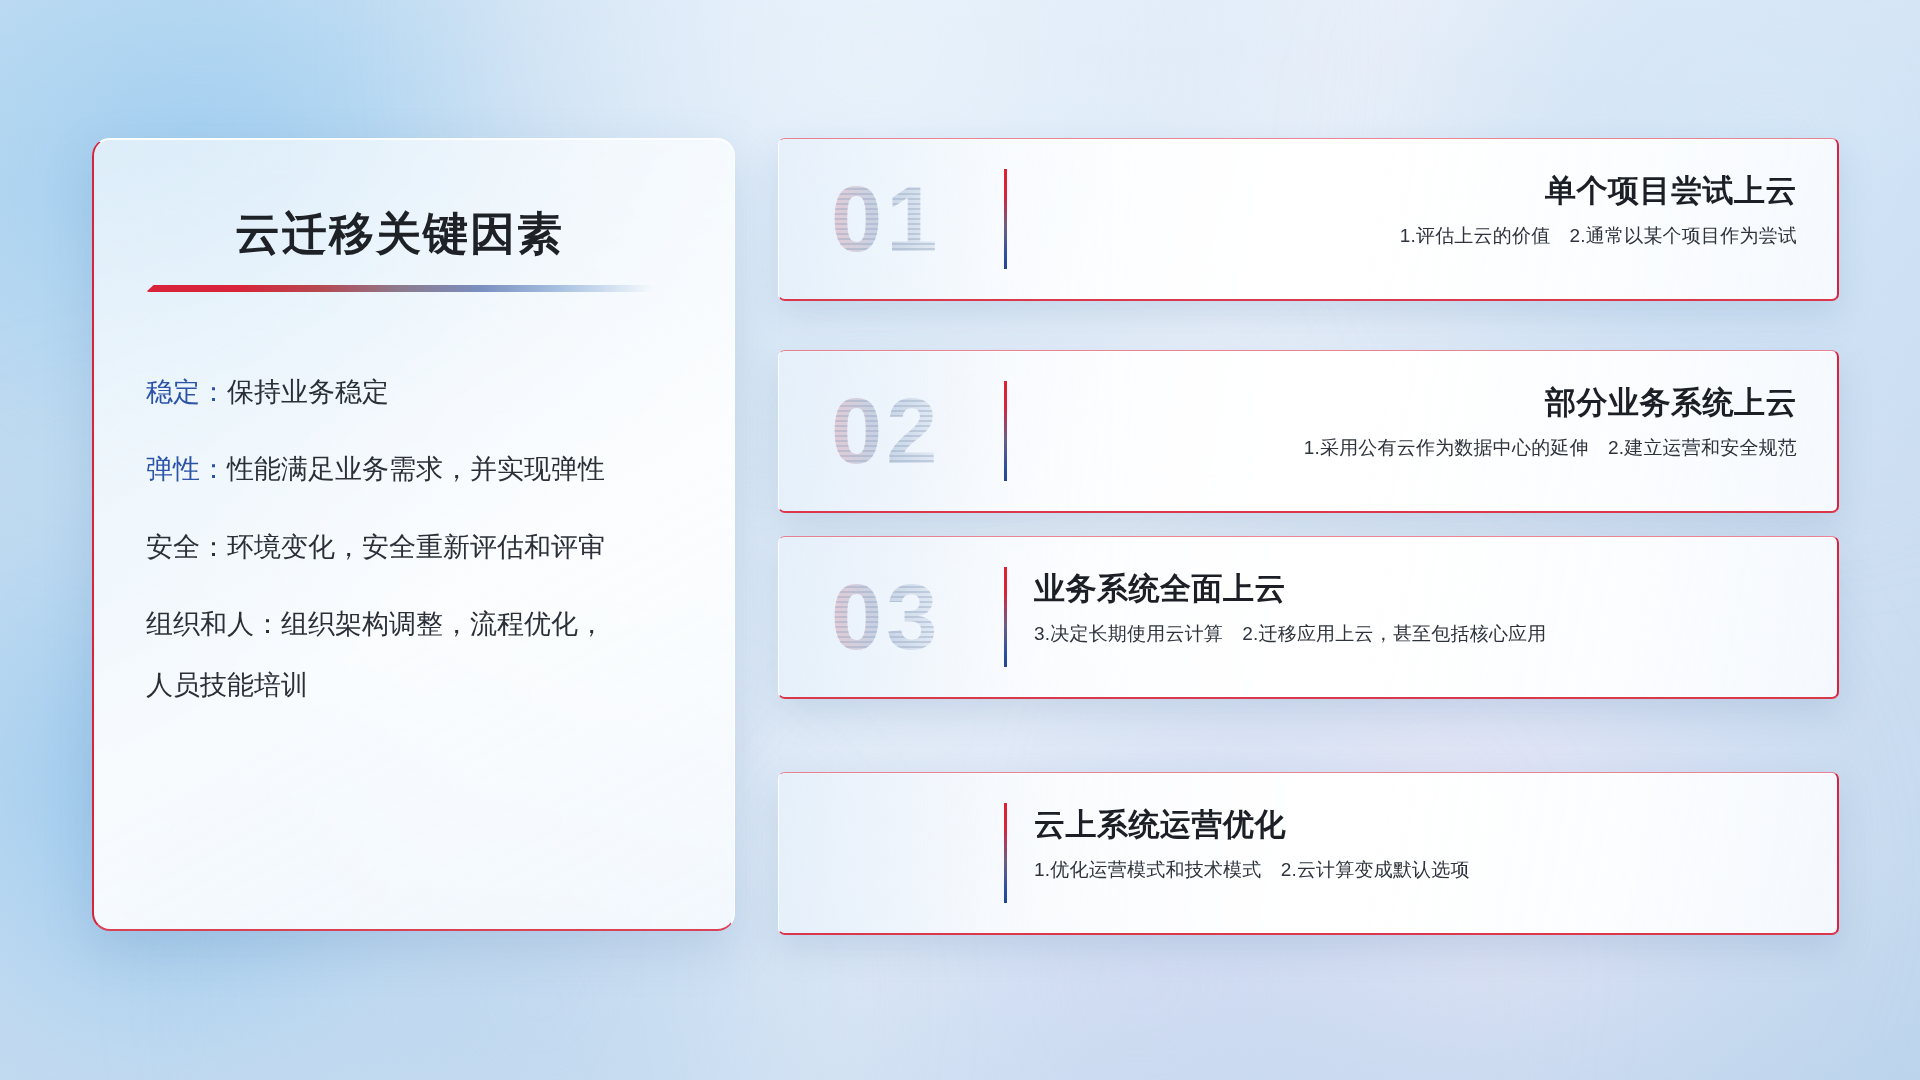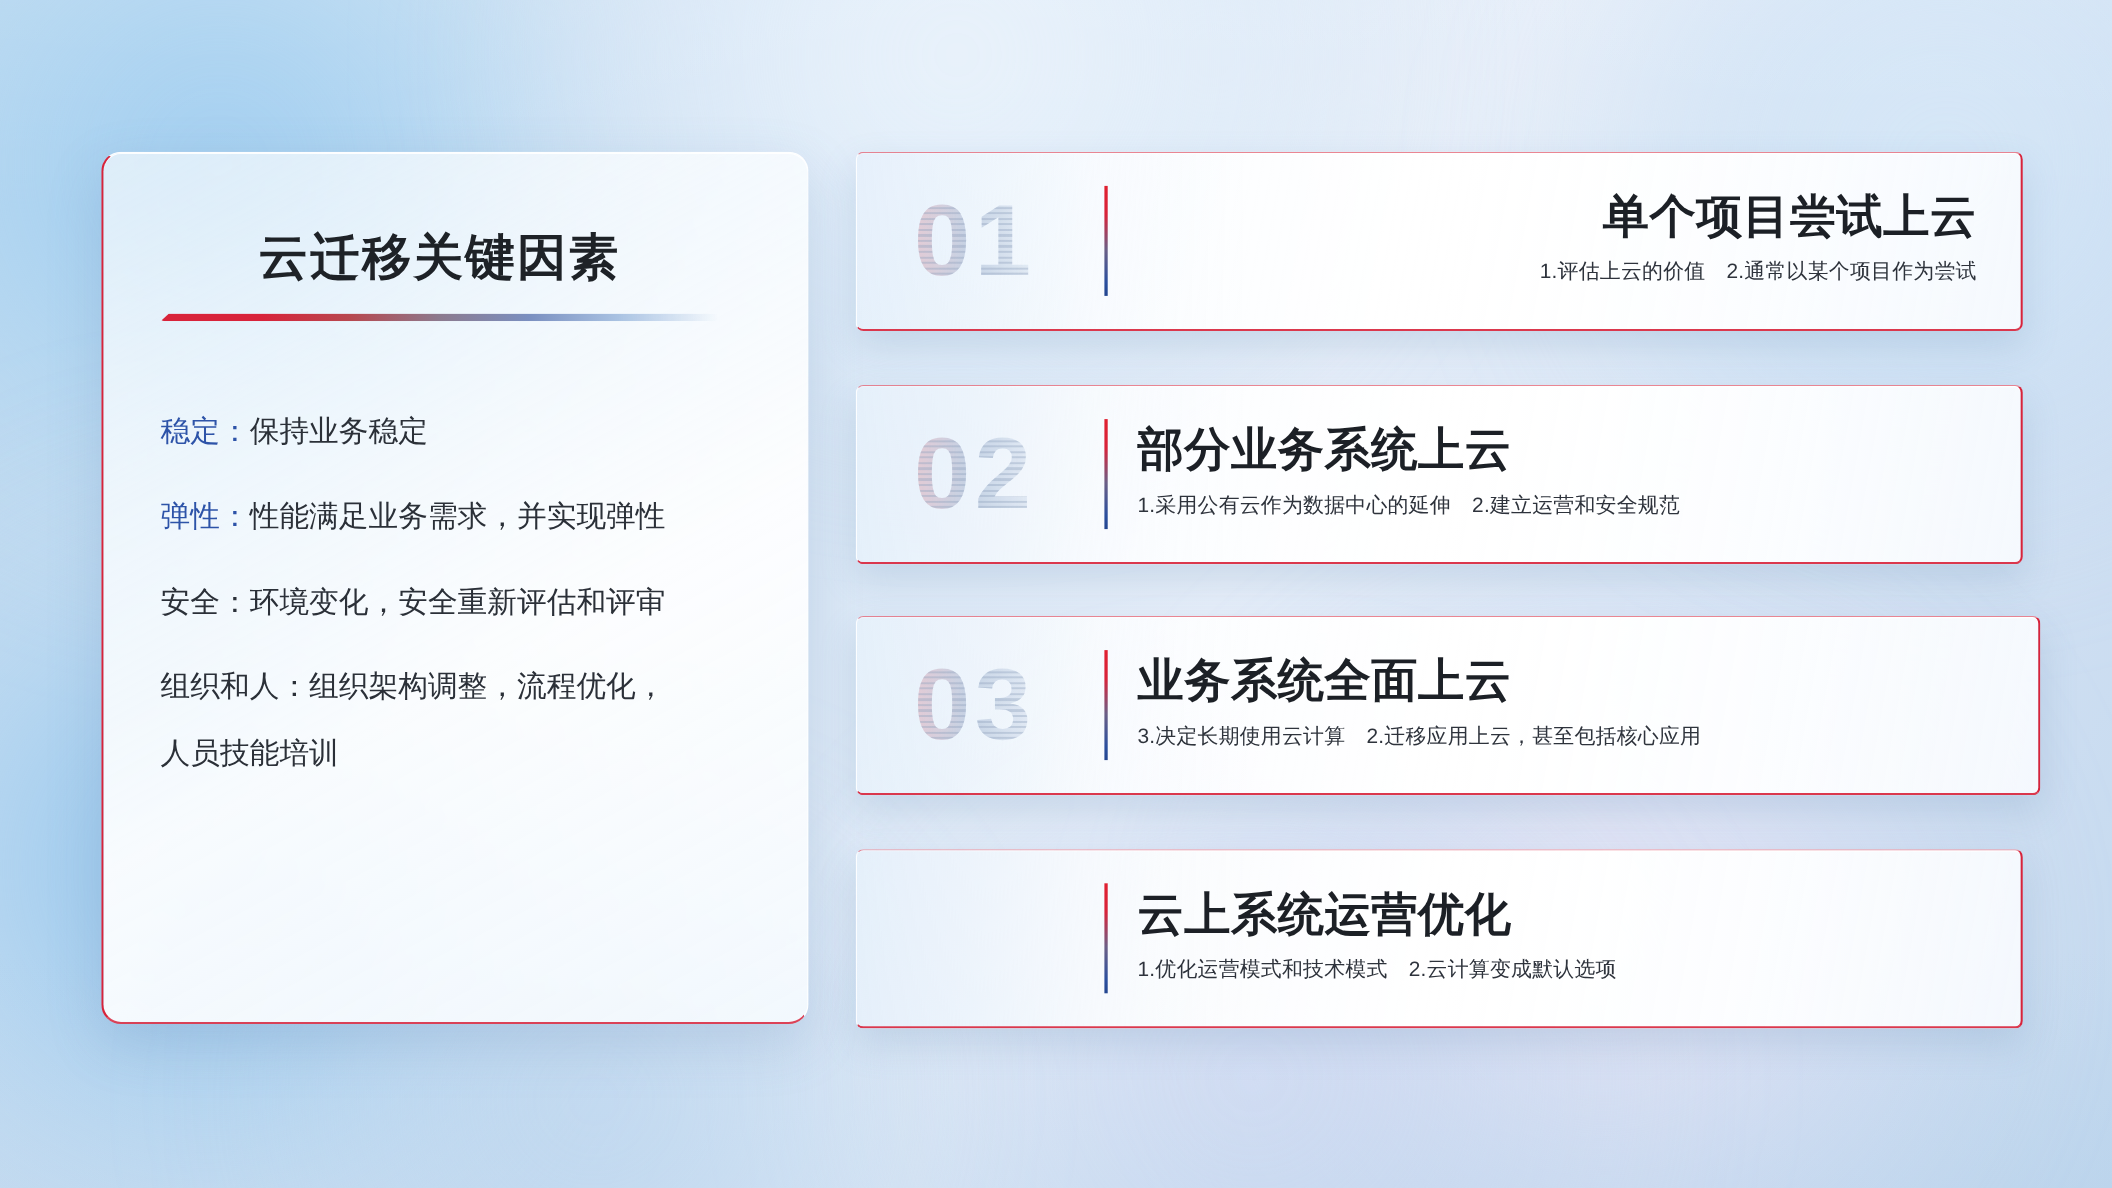--- a/index.html
+++ b/index.html
@@ -82,22 +82,22 @@
     border-left:1px solid rgba(255,255,255,.6);
     box-shadow:0 14px 34px rgba(96,134,176,.20), inset 0 1px 0 rgba(255,255,255,.95);
     overflow:hidden;
   }
   .rcard::after{
     content:"";position:absolute;left:0;top:0;height:100%;width:34%;
     background:linear-gradient(90deg, rgba(226,238,250,.75) 0%, rgba(243,248,253,.35) 60%, rgba(255,255,255,0) 100%);
     pointer-events:none;
   }
   .rc1{top:138px;text-align:right;}
-  .rc2{top:350px;}
-  .rc3{top:560px;padding-left:16px;}
+  .rc2{top:350px;text-align:right;}
+  .rc3{top:536px;}
   .rc4{top:772px;}
 
   .rc-num{
     position:absolute;left:52px;top:50%;transform:translateY(-50%);
     font-size:92px;font-weight:bold;letter-spacing:4px;
     line-height:1;
     color:transparent;
     background-image:
       repeating-linear-gradient(180deg, rgba(130,150,180,.40) 0px, rgba(130,150,180,.40) 2px, rgba(255,255,255,0) 2px, rgba(255,255,255,0) 5px),
       linear-gradient(90deg, rgba(206,60,72,.25) 0%, rgba(150,170,200,.55) 45%, rgba(190,205,225,.30) 100%);
@@ -106,21 +106,21 @@
     user-select:none;
     z-index:2;
   }
   .rc-bar{
     position:absolute;left:225px;top:30px;width:3px;height:100px;
     background:linear-gradient(180deg,#e02030 0%,#d8233a 26%,#6b5f86 58%,#2b4f9e 88%,#23458f 100%);
     z-index:2;
   }
   .rc-body{position:absolute;left:255px;top:34px;right:40px;z-index:2;}
   .rc-title{
-    font-size:42px;font-weight:bold;color:#1c2026;letter-spacing:.5px;line-height:1.15;
+    font-size:31px;font-weight:bold;color:#1c2026;letter-spacing:.5px;line-height:1.15;
   }
   .rc-desc{
     margin-top:16px;font-size:19px;color:#2e333c;letter-spacing:.2px;line-height:1.2;
     white-space:nowrap;
   }
 </style>
 </head>
 <body>
 
 <div class="bg">

